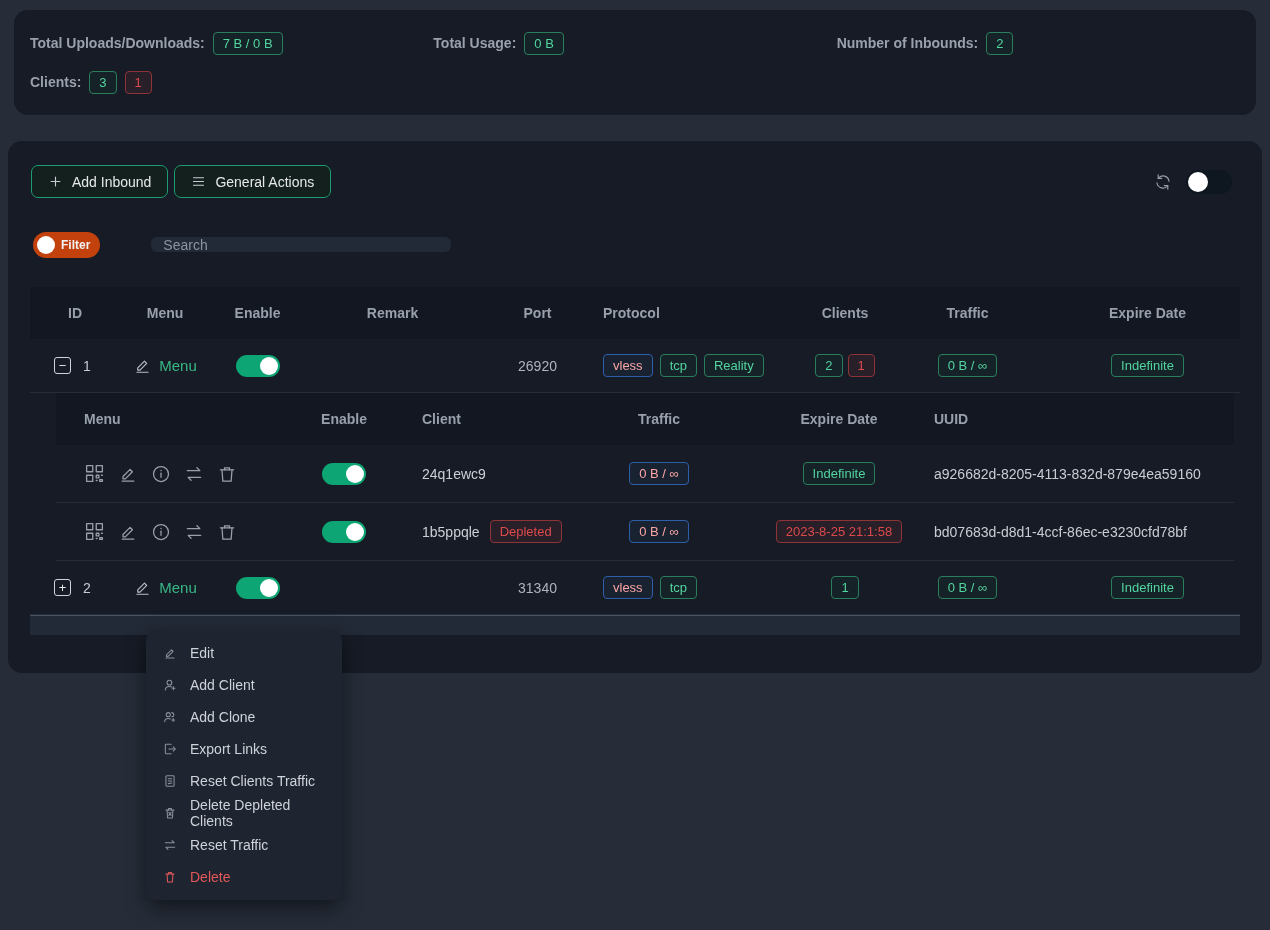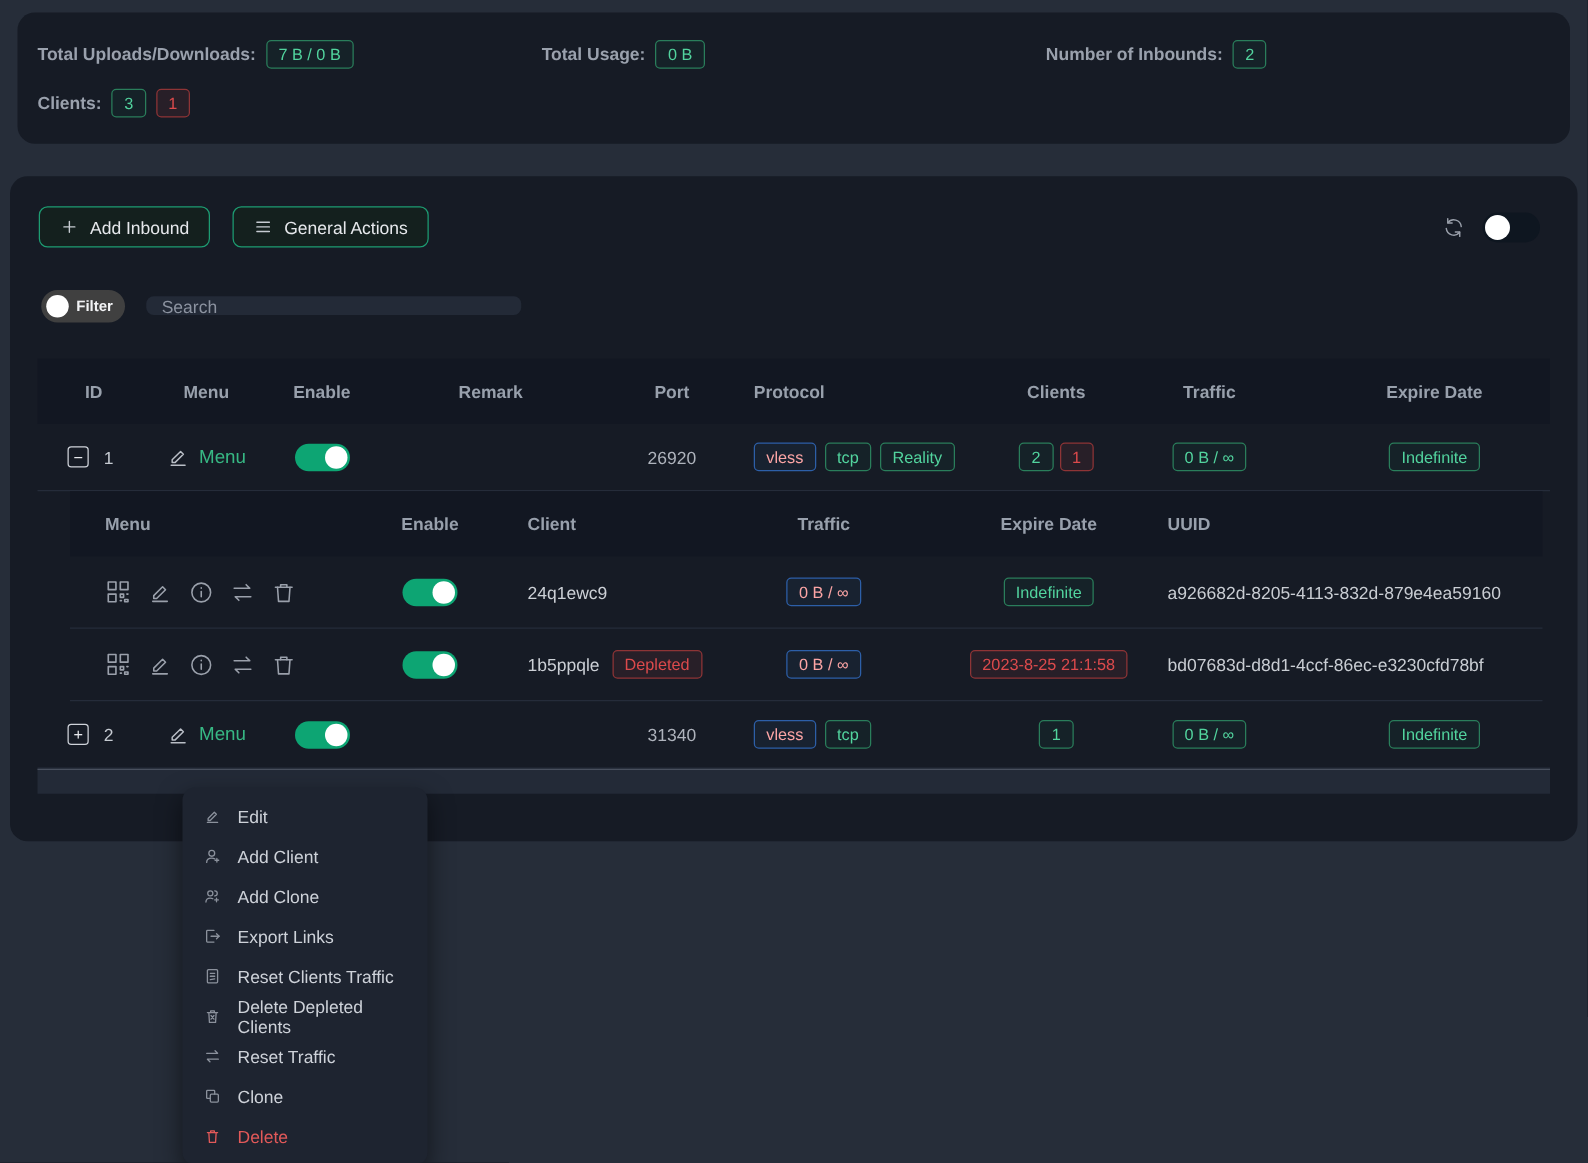--- a/index.html
+++ b/index.html
@@ -40,21 +40,21 @@
   .b-red   { color:#dc4a4c; border-color:#8e3436; background:rgba(221,76,78,0.09); }
   .b-blue  { color:#fca5a5; border-color:#2d5fa8; background:rgba(69,154,232,0.06); }
 
   
   .main-card { margin:26px 8px 0; height:532px; }
 
   .toolbar {
     display:flex; justify-content:space-between; align-items:center;
     padding:24px 30px 0 23px;
   }
-  .toolbar-left { display:flex; gap:18px; }
+  .toolbar-left { display:flex; gap:6px; }
   .btn {
     display:flex; align-items:center; gap:9px;
     height:33px; padding:0 16px;
     background:#14201e;
     border:1px solid #1d9c72;
     border-radius:7px;
     color:#e6e8ec; font-size:14px; font-family:inherit;
     cursor:pointer;
   }
   .btn svg { stroke:#c6cbd2; }
@@ -67,29 +67,29 @@
   .switch.off { background:#0e1620; }
   .switch.off .knob { left:2px; }
   .switch.big { width:46px; height:24px; border-radius:12px; }
   .switch.big .knob { width:20px; height:20px; }
 
   
   .search-row { margin:30px 0 0 25px; display:flex; align-items:center; gap:17px; height:33px; }
   .filter-pill {
     display:flex; align-items:center; gap:6px;
     height:26px; padding:0 10px 0 4px;
-    background:#404040; border-radius:13px; cursor:pointer;
+    background:#c2410c; border-radius:13px; cursor:pointer;
   }
   .filter-pill .knob { width:18px; height:18px; border-radius:50%; background:#fff; }
   .filter-pill span { color:#f2f3f5; font-size:12px; font-weight:700; }
   .search-input {
     width:300px; height:15px;
     background:#232a37; border:none; border-radius:6px;
     color:#d4d8de; font-size:14px; font-family:inherit;
-    padding:0 12px; outline:none;
+    padding:0 12px; outline:none;margin-left:34px;
   }
   .search-input::placeholder { color:#8c93a0; }
 
   
   .table { margin:26px 22px 0; }
   .main-grid {
     display:grid;
     grid-template-columns:90px 90px 95px 175px 115px 215px 70px 175px 1fr;
     align-items:center;
   }
@@ -490,27 +490,20 @@
         </svg>
       <span>Delete Depleted Clients</span>
     </div>
     <div class="cm-item">
       <svg width="14" height="14" viewBox="0 0 24 24">
           <path d="M4 8h15l-3.5-3.5"></path>
           <path d="M20 16H5l3.5 3.5"></path>
         </svg>
       <span>Reset Traffic</span>
     </div>
-    <div class="cm-item">
-      <svg width="14" height="14" viewBox="0 0 24 24">
-          <rect x="9" y="9" width="11" height="11" rx="1.5"></rect>
-          <path d="M15 9V5a1 1 0 0 0-1-1H5a1 1 0 0 0-1 1v9a1 1 0 0 0 1 1h4"></path>
-        </svg>
-      <span>Clone</span>
-    </div>
     <div class="cm-item danger">
       <svg width="14" height="14" viewBox="0 0 24 24">
           <path d="M5 7h14"></path>
           <path d="M9.5 7V4.5h5V7"></path>
           <path d="M7 7l.8 13.5h8.4L17 7"></path>
         </svg>
       <span>Delete</span>
     </div>
   </div>
 

